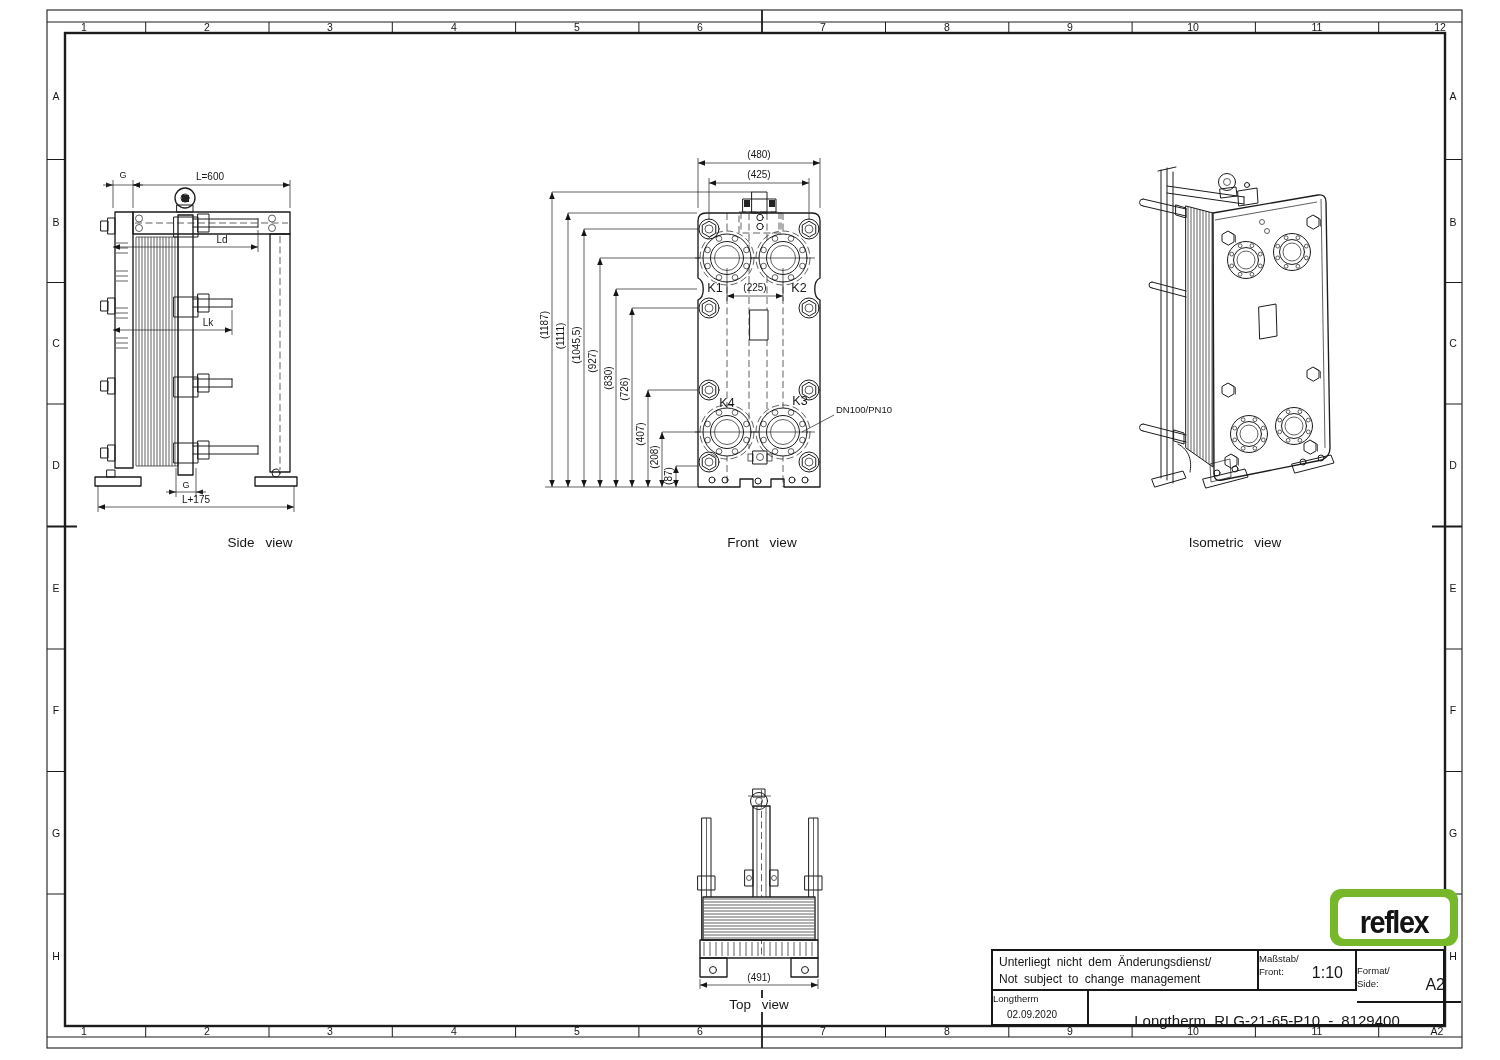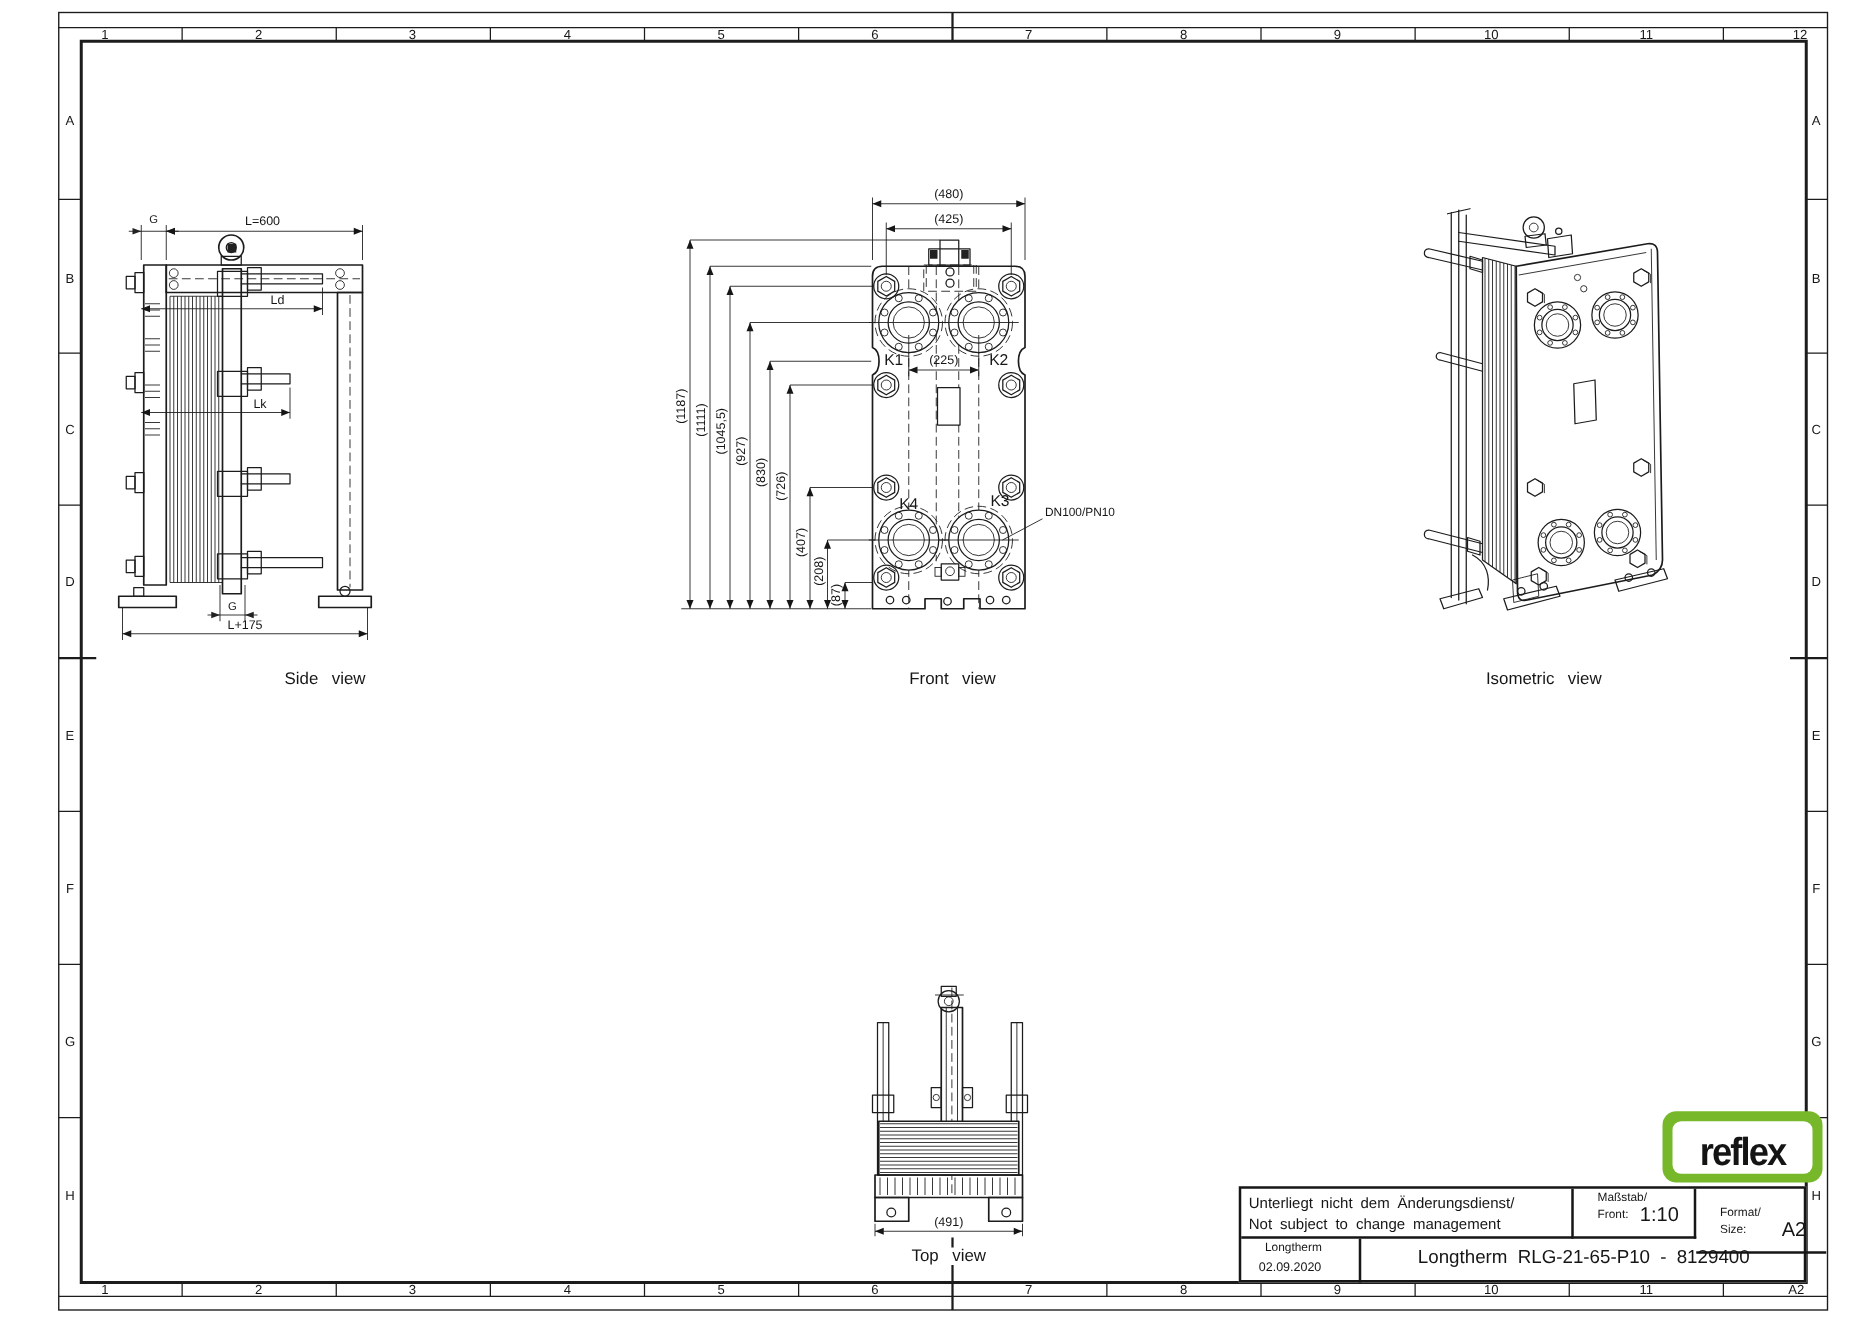--- a/index.html
+++ b/index.html
@@ -18,22 +18,22 @@
   .klab{font-size:12.5px;text-anchor:middle}
   .noz{font-size:9.5px}
   .vlab{font-size:13.5px;text-anchor:middle;word-spacing:7px}
   
   .tb{position:absolute;left:991px;top:949px;width:454px;height:77px;border:2px solid #161616;box-sizing:border-box;background:#fff;color:#161616}
   .tb div{box-sizing:border-box;position:absolute}
   .tb-note{left:0;top:0;width:266px;height:40px;border-right:2px solid #161616;border-bottom:2px solid #161616;font-size:12px;line-height:1.42;padding:3px 6px;word-spacing:3px;white-space:nowrap}
   .tb-scale{left:266px;top:0;width:98px;height:40px;border-right:2px solid #161616;border-bottom:2px solid #161616}
   .tb-format{left:364px;top:12px;width:104px;height:40px;border-bottom:2px solid #161616}
   .tb-rev{left:0;top:40px;width:96px;height:35px;border-right:2px solid #161616}
-  .tb-title{left:96px;top:37px;width:356px;height:35px;display:flex;align-items:center;justify-content:center;font-size:15px;word-spacing:4px;white-space:nowrap}
-  .tb .small{position:static;display:block;font-size:9.5px;line-height:1.2;padding-left:19px;padding-top:2px}
+  .tb-title{left:96px;top:52px;width:356px;height:35px;display:flex;align-items:center;justify-content:center;font-size:15px;word-spacing:4px;white-space:nowrap}
+  .tb .small{position:static;display:block;font-size:9.5px;line-height:1.2;padding-left:0;padding-top:2px}
   .tb .val{position:absolute;font-size:16px}
   .tb-scale .val{right:12px;bottom:7px}
   .tb-format .val{right:16px;bottom:7px}
   .tb-rev .val{left:14px;bottom:6px;font-size:10px}
   
   .logo{position:absolute;left:1330px;top:889px;width:128px;height:57px;background:#76b82a;border-radius:11px;display:flex;align-items:center;justify-content:center}
   .logo-inner{width:112px;height:42px;background:#fff;border-radius:7px;display:flex;align-items:flex-end;justify-content:center}
   .logo-text{font-weight:bold;font-size:29px;letter-spacing:-1.5px;color:#141414;transform:scaleY(1.08)}
 </style>
 </head>
@@ -407,21 +407,21 @@
     <span>Unterliegt nicht dem Änderungsdienst/</span><br>
     <span>Not subject to change management</span>
   </div>
   <div class="tb-scale">
     <span class="small">Maßstab/</span>
     <span class="small">Front:</span>
     <span class="val">1:10</span>
   </div>
   <div class="tb-format">
     <span class="small">Format/</span>
-    <span class="small">Size:</span>
+    <span class="small">Side:</span>
     <span class="val">A2</span>
   </div>
   <div class="tb-rev">
     <span class="small">Longtherm</span>
     <span class="val">02.09.2020</span>
   </div>
   <div class="tb-title">Longtherm RLG-21-65-P10 - 8129400</div>
 </div>
 
 <div class="logo">

